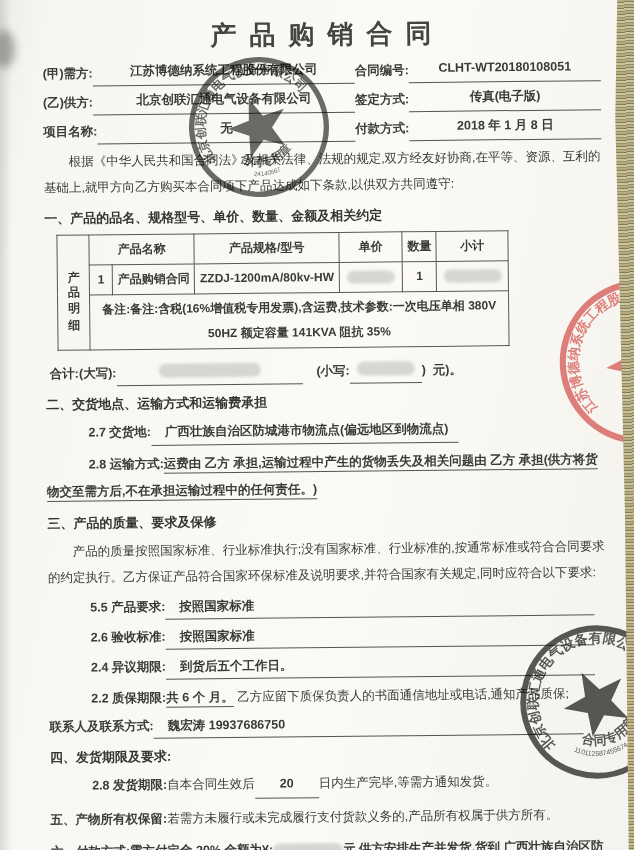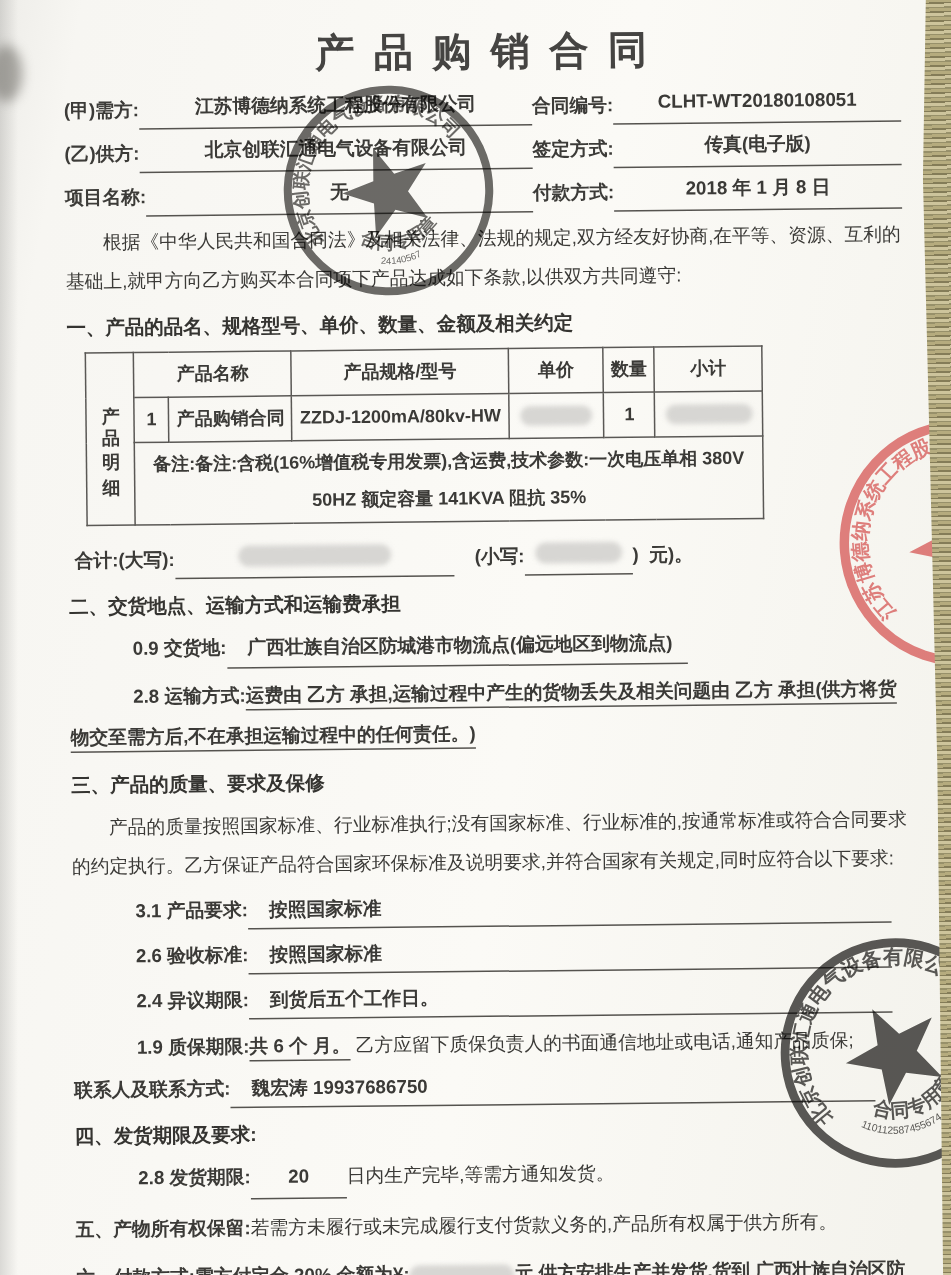--- a/index.html
+++ b/index.html
@@ -183,58 +183,59 @@
 
     <div class="total-line">
       <span>合计:(大写):</span><span class="ul-slot" style="width:186px"><span class="redact" style="width:102px;height:14px"></span></span>
       &nbsp;&nbsp;&nbsp;<span>(小写:</span><span class="ul-slot" style="width:72px"><span class="redact" style="width:58px;height:14px"></span></span><span>)</span>&nbsp;&nbsp;<span>元)。</span>
     </div>
 
     <div class="sec">二、交货地点、运输方式和运输费承担</div>
 
     <div class="item">
       <span class="ind"></span>
-      <span class="lbl">0.9 交货地:</span>
+      <span class="lbl">2.7 交货地:</span>
       <span class="val-ul">广西壮族自治区防城港市物流点(偏远地区到物流点)</span>
     </div>
 
     <p class="hang"><span class="b">2.8 运输方式:</span><span class="wrap-ul">运费由  乙方  承担,运输过程中产生的货物丢失及相关问题由  乙方  承担(供方将货物交至需方后,不在承担运输过程中的任何责任。)</span></p>
 
     <div class="sec">三、产品的质量、要求及保修</div>
 
     <div class="para">产品的质量按照国家标准、行业标准执行;没有国家标准、行业标准的,按通常标准或符合合同要求的约定执行。乙方保证产品符合国家环保标准及说明要求,并符合国家有关规定,同时应符合以下要求:</div>
 
     <div class="item">
       <span class="ind"></span>
-      <span class="lbl">3.1 产品要求:</span>
+      <span class="lbl">5.5 产品要求:</span>
       <span class="fill"><span class="val-ul" style="border:none">按照国家标准</span></span>
     </div>
     <div class="item">
       <span class="ind"></span>
       <span class="lbl">2.6 验收标准:</span>
       <span class="fill"><span class="val-ul" style="border:none">按照国家标准</span></span>
     </div>
     <div class="item">
       <span class="ind"></span>
       <span class="lbl">2.4 异议期限:</span>
       <span class="fill"><span class="val-ul" style="border:none">到货后五个工作日。</span></span>
     </div>
 
-    <p class="hang"><span class="b">1.9 质保期限:</span><span class="wrap-ul">共  6 个  月。</span> <span>乙方应留下质保负责人的书面通信地址或电话,通知产品质保;</span></p>
+    <p class="hang"><span class="b">2.2 质保期限:</span><span class="wrap-ul">共  6 个  月。</span> <span>乙方应留下质保负责人的书面通信地址或电话,通知产品质保;</span></p>
 
     <div class="item" style="margin-top:2px">
       <span class="lbl">联系人及联系方式:</span>
       <span class="fill short"><span class="val-ul" style="border:none">魏宏涛  19937686750</span></span>
     </div>
 
     <div class="sec">四、发货期限及要求:</div>
 
     <div class="item">
       <span class="ind"></span>
       <span class="lbl">2.8 发货期限:</span>
+      <span>自本合同生效后</span>
       <span class="ul-slot b" style="width:64px">20</span>
       <span>日内生产完毕,等需方通知发货。</span>
     </div>
 
     <p style="margin-top:6px;line-height:26px"><span class="b">五、产物所有权保留:</span><span>若需方未履行或未完成履行支付货款义务的,产品所有权属于供方所有。</span></p>
 
     <p class="s6"><span class="b">六、付款方式:</span><span class="wrap-ul">需方付定金 20%,金额为¥:</span><span class="redact" style="width:70px;height:14px"></span><span class="wrap-ul">元,供方安排生产并发货,货到 广西壮族自治区防城港市港口区公车镇坜港村  物流点  后查验产品是否为需方所订购产品,包括产品合格证,实验报告,产品说明书,确认无误后,支付剩余 80%尾款,金额为:</span></p>
 
   </div>
 

